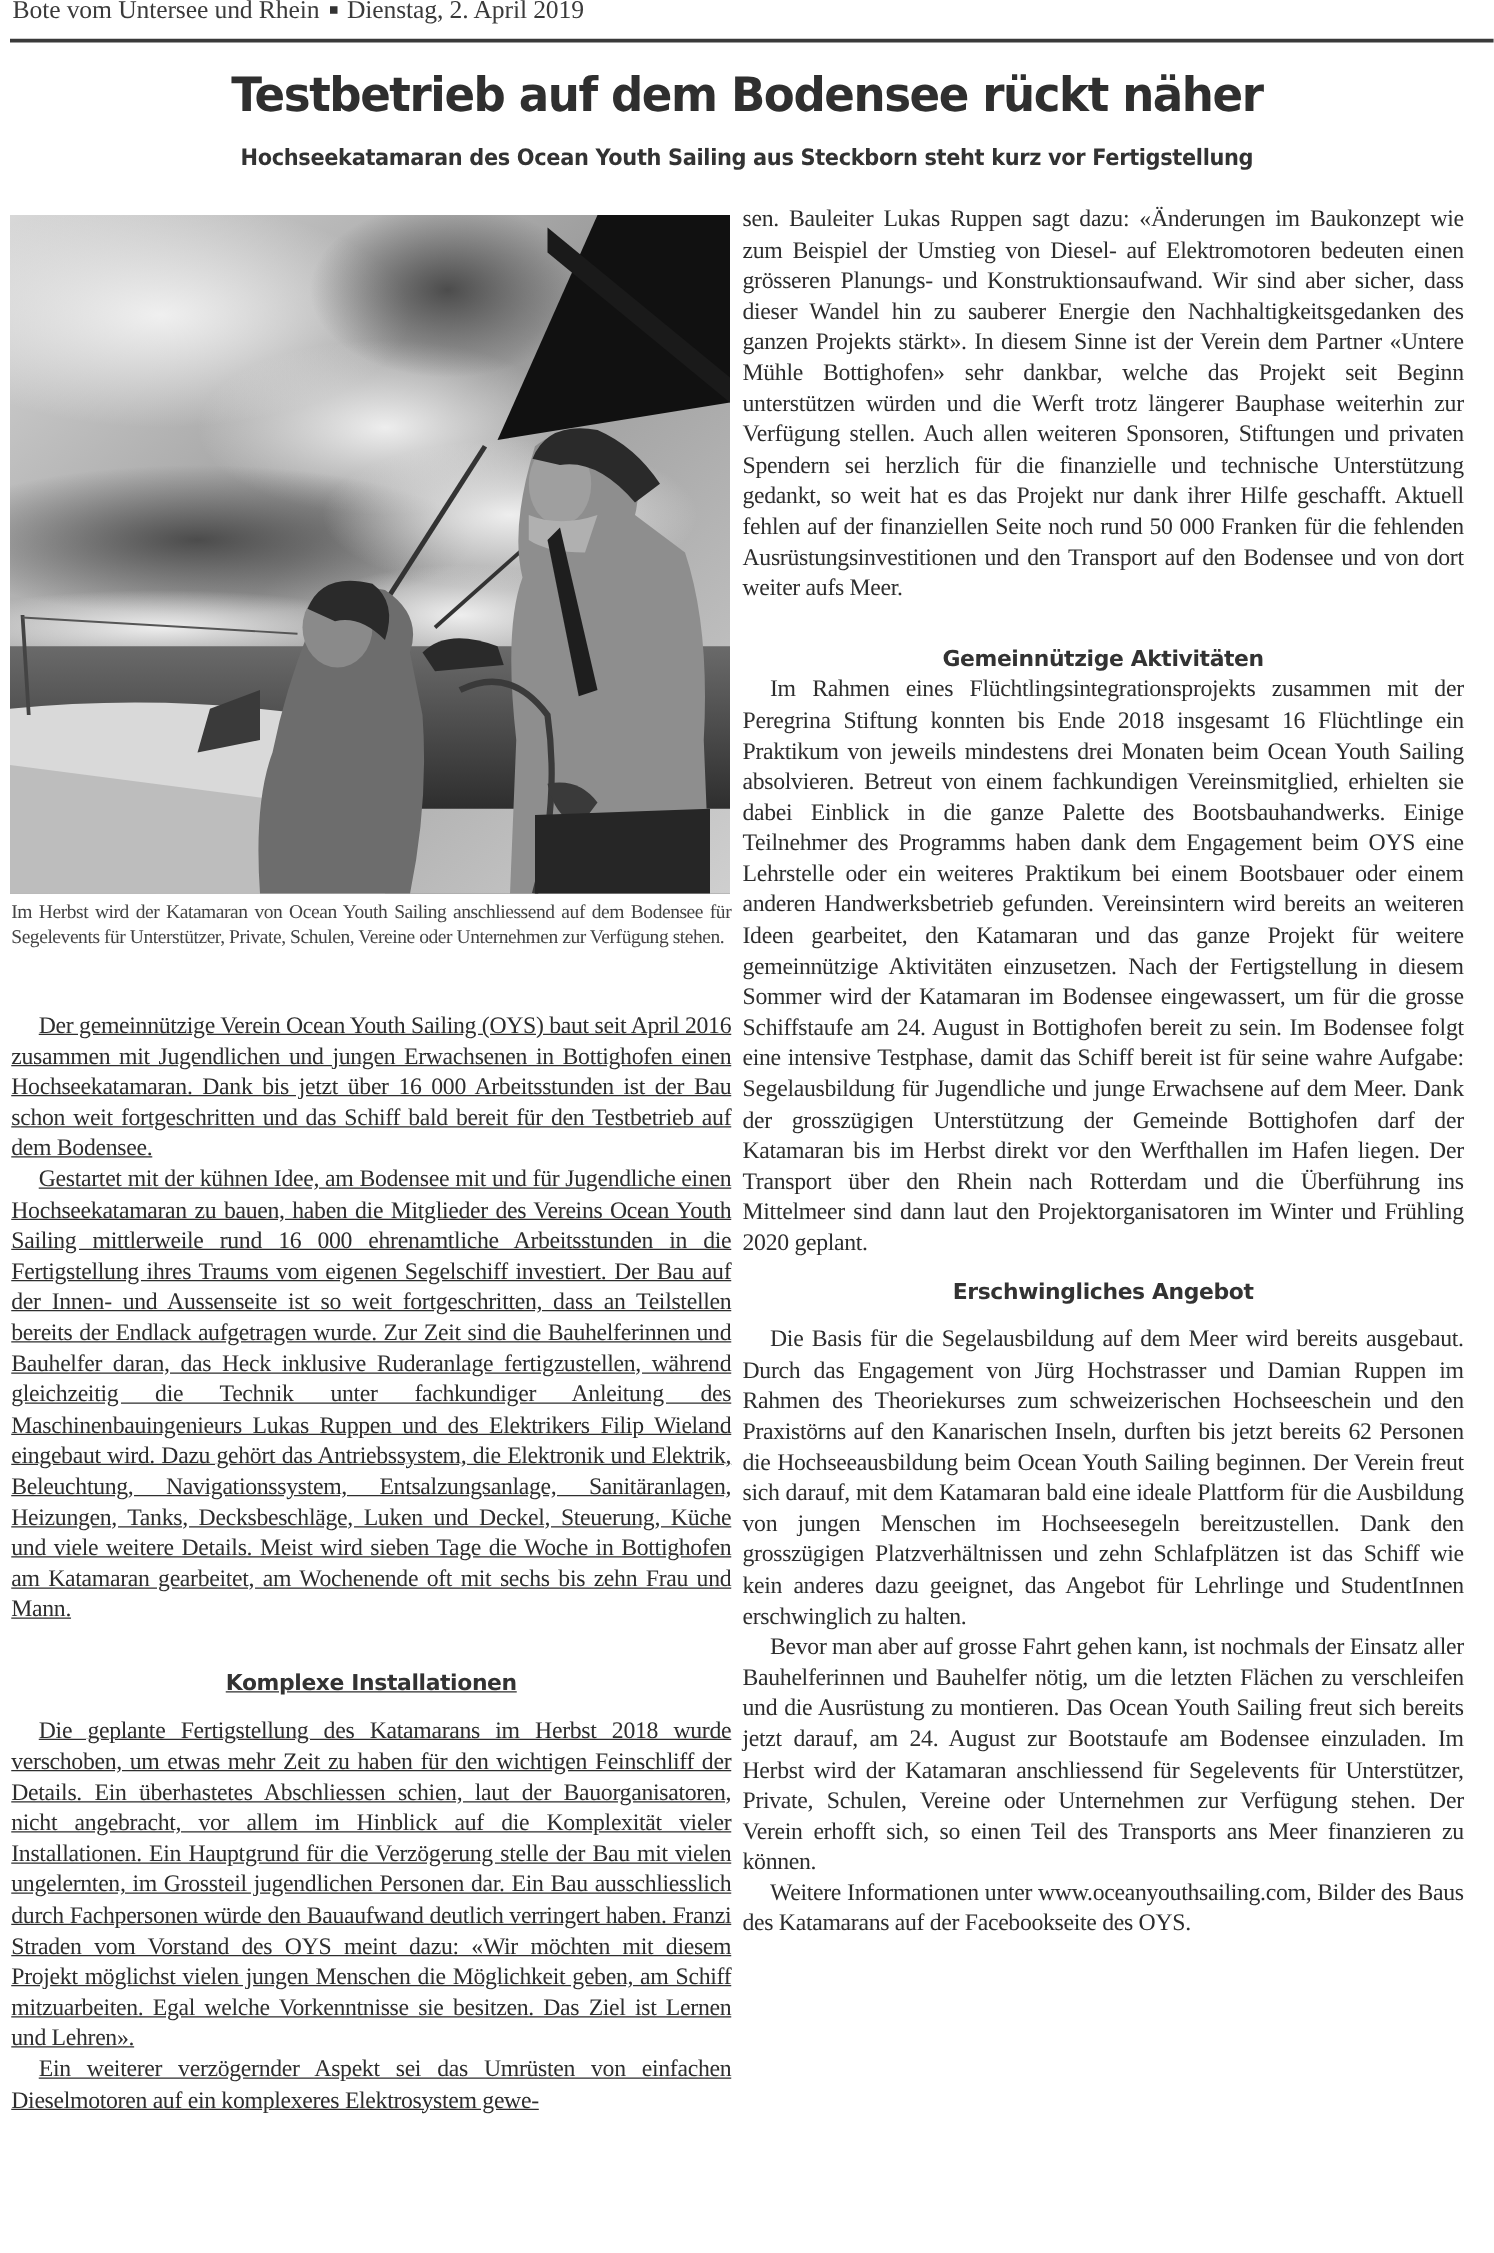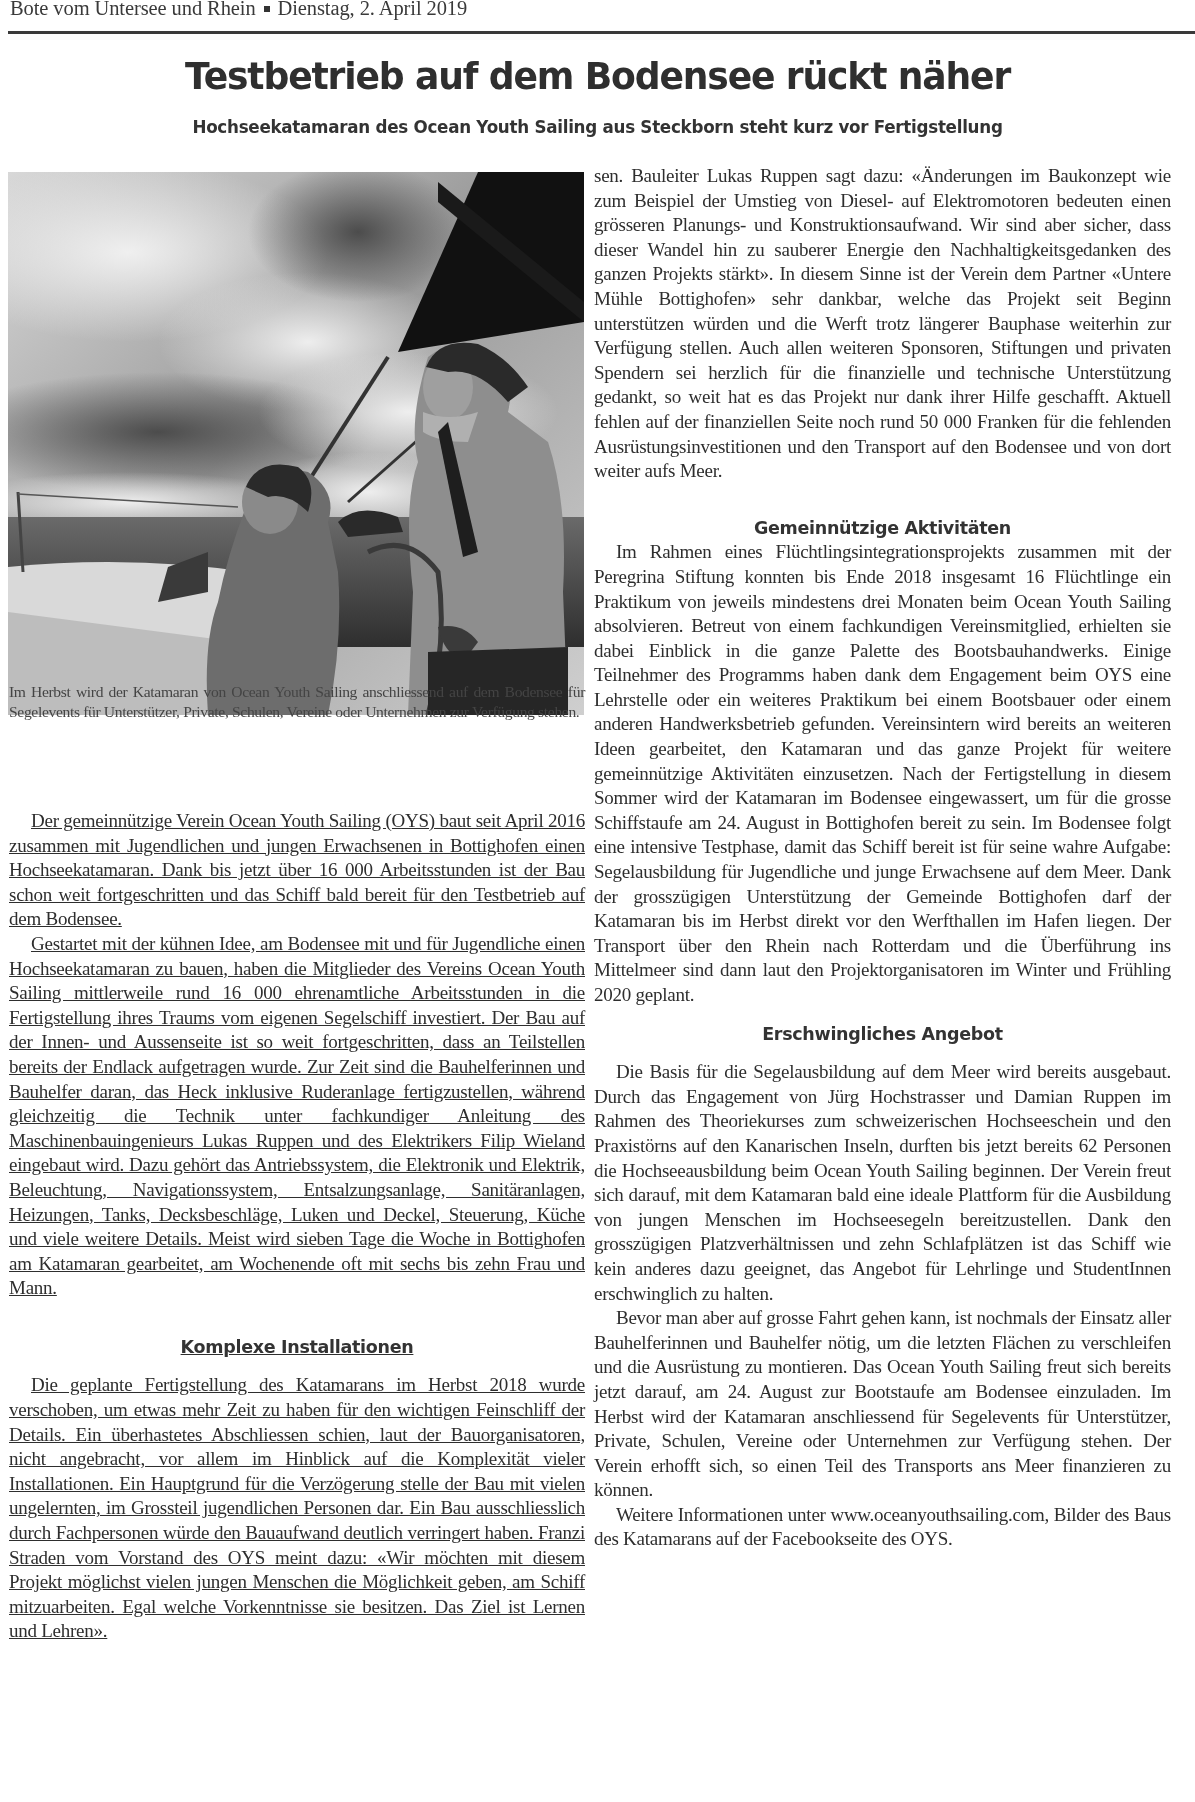--- a/index.html
+++ b/index.html
@@ -28,21 +28,21 @@
     position: absolute; left: 0; right: 0; top: 116px; text-align: center;
     font-family: "DejaVu Sans", "Liberation Sans", sans-serif; font-weight: bold;
     font-size: 18px; color: #333; letter-spacing: -0.3px; transform: scaleX(0.93);
   }
   .photo {
     position: absolute; left: 8px; top: 172px; width: 576px; height: 543px;
     overflow: hidden; background: #888;
   }
   .photo svg { display: block; width: 100%; height: 100%; }
   .caption {
-    position: absolute; left: 9px; top: 682px; width: 576px;
+    position: absolute; left: 9px; top: 720px; width: 576px;
     font-size: 15.6px; line-height: 20px; color: #444; text-align: justify;
     letter-spacing: -0.35px;
   }
   .col {
     position: absolute; font-size: 19px; line-height: 24.6px; color: #2e2e2e;
     text-align: justify; letter-spacing: -0.25px;
   }
   .col-left { left: 9px; top: 809px; width: 576px; text-decoration: underline; }
   .col-right { left: 594px; top: 164px; width: 577px; }
   .col p { margin: 0; text-indent: 22px; hyphens: manual; }
@@ -121,20 +121,21 @@
   </svg>
 </div>
 
 <div class="caption">Im Herbst wird der Katamaran von Ocean Youth Sailing anschliessend auf dem Bodensee für Segelevents für Unterstützer, Private, Schulen, Vereine oder Unternehmen zur Verfügung stehen.</div>
 
 <div class="col col-left">
   <p>Der gemeinnützige Verein Ocean Youth Sailing (OYS) baut seit April 2016 zusammen mit Jugendlichen und jungen Erwachsenen in Bottighofen einen Hochseekatamaran. Dank bis jetzt über 16 000 Arbeitsstunden ist der Bau schon weit fortgeschritten und das Schiff bald bereit für den Testbetrieb auf dem Bodensee.</p>
   <p>Gestartet mit der kühnen Idee, am Bodensee mit und für Jugendliche einen Hochseekatamaran zu bauen, haben die Mitglieder des Vereins Ocean Youth Sailing mittlerweile rund 16 000 ehrenamtliche Arbeitsstunden in die Fertigstellung ihres Traums vom eigenen Segelschiff investiert. Der Bau auf der Innen- und Aussenseite ist so weit fortgeschritten, dass an Teilstellen bereits der Endlack aufgetragen wurde. Zur Zeit sind die Bauhelferinnen und Bauhelfer daran, das Heck inklusive Ruderanlage fertigzustellen, während gleichzeitig die Technik unter fachkundiger Anleitung des Maschinenbauingenieurs Lukas Ruppen und des Elektrikers Filip Wieland eingebaut wird. Dazu gehört das Antriebssystem, die Elektronik und Elektrik, Beleuchtung, Navigationssystem, Entsalzungsanlage, Sanitäranlagen, Heizungen, Tanks, Decksbeschläge, Luken und Deckel, Steuerung, Küche und viele weitere Details. Meist wird sieben Tage die Woche in Bottighofen am Katamaran gearbeitet, am Wochenende oft mit sechs bis zehn Frau und Mann.</p>
   <h3 class="komplex">Komplexe Installationen</h3>
   <p>Die geplante Fertigstellung des Katamarans im Herbst 2018 wurde verschoben, um etwas mehr Zeit zu haben für den wichtigen Feinschliff der Details. Ein überhastetes Abschliessen schien, laut der Bauorganisatoren, nicht angebracht, vor allem im Hinblick auf die Komplexität vieler Installationen. Ein Hauptgrund für die Verzögerung stelle der Bau mit vielen ungelernten, im Grossteil jugendlichen Personen dar. Ein Bau ausschliesslich durch Fachpersonen würde den Bauaufwand deutlich verringert haben. Franzi Straden vom Vorstand des OYS meint dazu: «Wir möchten mit diesem Projekt möglichst vielen jungen Menschen die Möglichkeit geben, am Schiff mitzuarbeiten. Egal welche Vorkenntnisse sie besitzen. Das Ziel ist Lernen und Lehren».</p>
+  <p>Ein weiterer verzögernder Aspekt sei das Umrüsten von einfachen Dieselmotoren auf ein komplexeres Elektrosystem gewe-</p>
 </div>
 
 <div class="col col-right">
   <p class="noindent">sen. Bauleiter Lukas Ruppen sagt dazu: «Änderungen im Baukonzept wie zum Beispiel der Umstieg von Diesel- auf Elektromotoren bedeuten einen grösseren Planungs- und Konstruktionsaufwand. Wir sind aber sicher, dass dieser Wandel hin zu sauberer Energie den Nachhaltigkeitsgedanken des ganzen Projekts stärkt». In diesem Sinne ist der Verein dem Partner «Untere Mühle Bottighofen» sehr dankbar, welche das Projekt seit Beginn unterstützen würden und die Werft trotz längerer Bauphase weiterhin zur Verfügung stellen. Auch allen weiteren Sponsoren, Stiftungen und privaten Spendern sei herzlich für die finanzielle und technische Unterstützung gedankt, so weit hat es das Projekt nur dank ihrer Hilfe geschafft. Aktuell fehlen auf der finanziellen Seite noch rund 50 000 Franken für die fehlenden Ausrüstungsinvestitionen und den Transport auf den Bodensee und von dort weiter aufs Meer.</p>
   <h3 class="gemein">Gemeinnützige Aktivitäten</h3>
   <p>Im Rahmen eines Flüchtlingsintegrationsprojekts zusammen mit der Peregrina Stiftung konnten bis Ende 2018 insgesamt 16 Flüchtlinge ein Praktikum von jeweils mindestens drei Monaten beim Ocean Youth Sailing absolvieren. Betreut von einem fachkundigen Vereinsmitglied, erhielten sie dabei Einblick in die ganze Palette des Bootsbauhandwerks. Einige Teilnehmer des Programms haben dank dem Engagement beim OYS eine Lehrstelle oder ein weiteres Praktikum bei einem Bootsbauer oder einem anderen Handwerksbetrieb gefunden. Vereinsintern wird bereits an weiteren Ideen gearbeitet, den Katamaran und das ganze Projekt für weitere gemeinnützige Aktivitäten einzusetzen. Nach der Fertigstellung in diesem Sommer wird der Katamaran im Bodensee eingewassert, um für die grosse Schiffstaufe am 24. August in Bottighofen bereit zu sein. Im Bodensee folgt eine intensive Testphase, damit das Schiff bereit ist für seine wahre Aufgabe: Segelausbildung für Jugendliche und junge Erwachsene auf dem Meer. Dank der grosszügigen Unterstützung der Gemeinde Bottighofen darf der Katamaran bis im Herbst direkt vor den Werfthallen im Hafen liegen. Der Transport über den Rhein nach Rotterdam und die Überführung ins Mittelmeer sind dann laut den Projektorganisatoren im Winter und Frühling 2020 geplant.</p>
   <h3 class="erschw">Erschwingliches Angebot</h3>
   <p>Die Basis für die Segelausbildung auf dem Meer wird bereits ausgebaut. Durch das Engagement von Jürg Hochstrasser und Damian Ruppen im Rahmen des Theoriekurses zum schweizerischen Hochseeschein und den Praxistörns auf den Kanarischen Inseln, durften bis jetzt bereits 62 Personen die Hochseeausbildung beim Ocean Youth Sailing beginnen. Der Verein freut sich darauf, mit dem Katamaran bald eine ideale Plattform für die Ausbildung von jungen Menschen im Hochseesegeln bereitzustellen. Dank den grosszügigen Platzverhältnissen und zehn Schlafplätzen ist das Schiff wie kein anderes dazu geeignet, das Angebot für Lehrlinge und StudentInnen erschwinglich zu halten.</p>
   <p>Bevor man aber auf grosse Fahrt gehen kann, ist nochmals der Einsatz aller Bauhelferinnen und Bauhelfer nötig, um die letzten Flächen zu verschleifen und die Ausrüstung zu montieren. Das Ocean Youth Sailing freut sich bereits jetzt darauf, am 24. August zur Bootstaufe am Bodensee einzuladen. Im Herbst wird der Katamaran anschliessend für Segelevents für Unterstützer, Private, Schulen, Vereine oder Unternehmen zur Verfügung stehen. Der Verein erhofft sich, so einen Teil des Transports ans Meer finanzieren zu können.</p>
   <p>Weitere Informationen unter www.oceanyouthsailing.com, Bilder des Baus des Katamarans auf der Facebookseite des OYS.</p>

